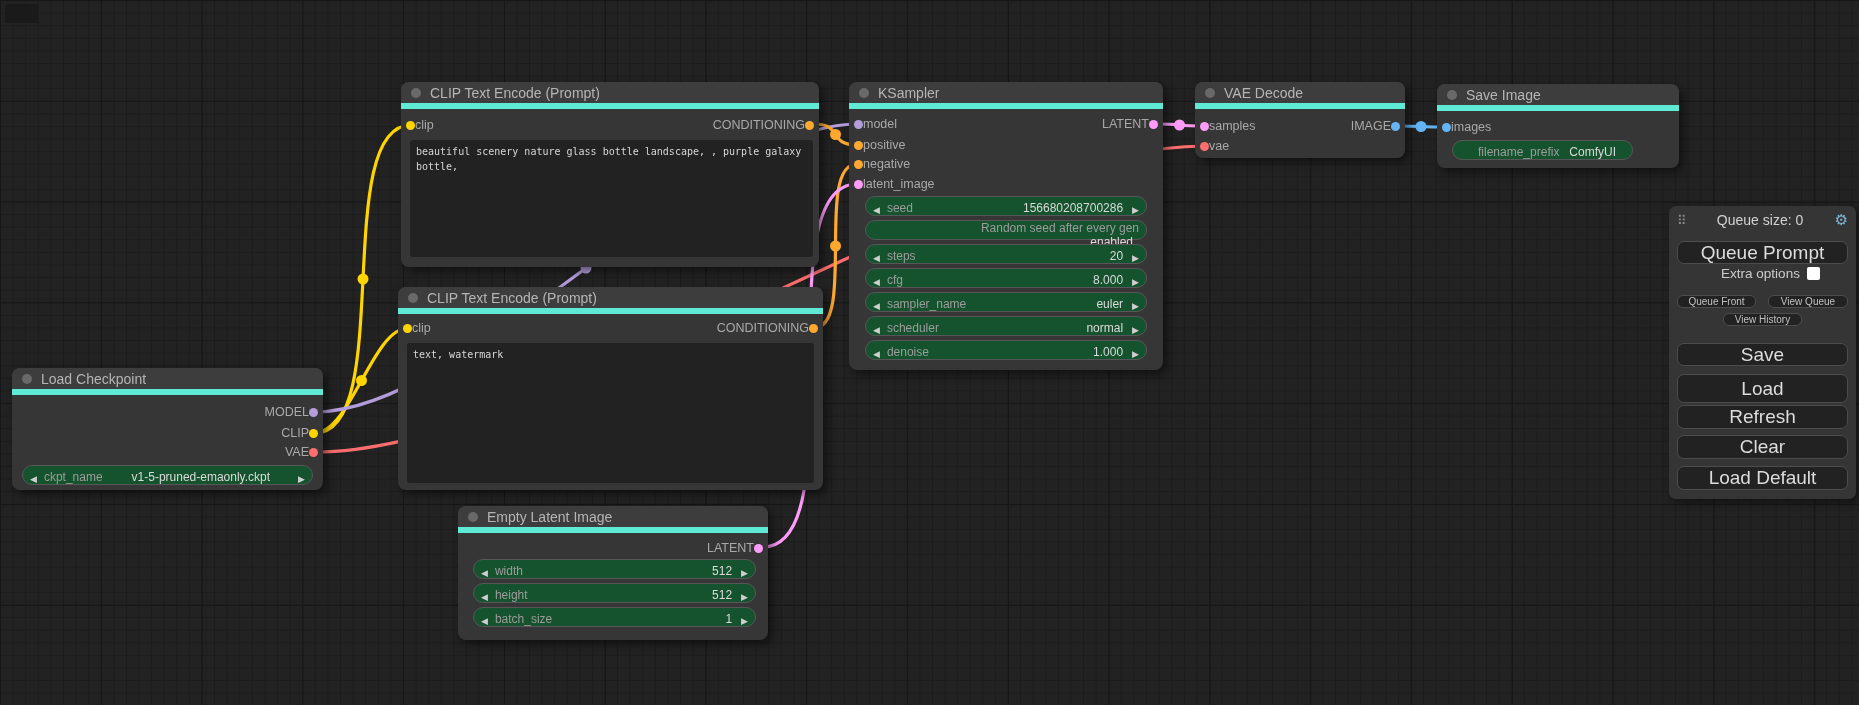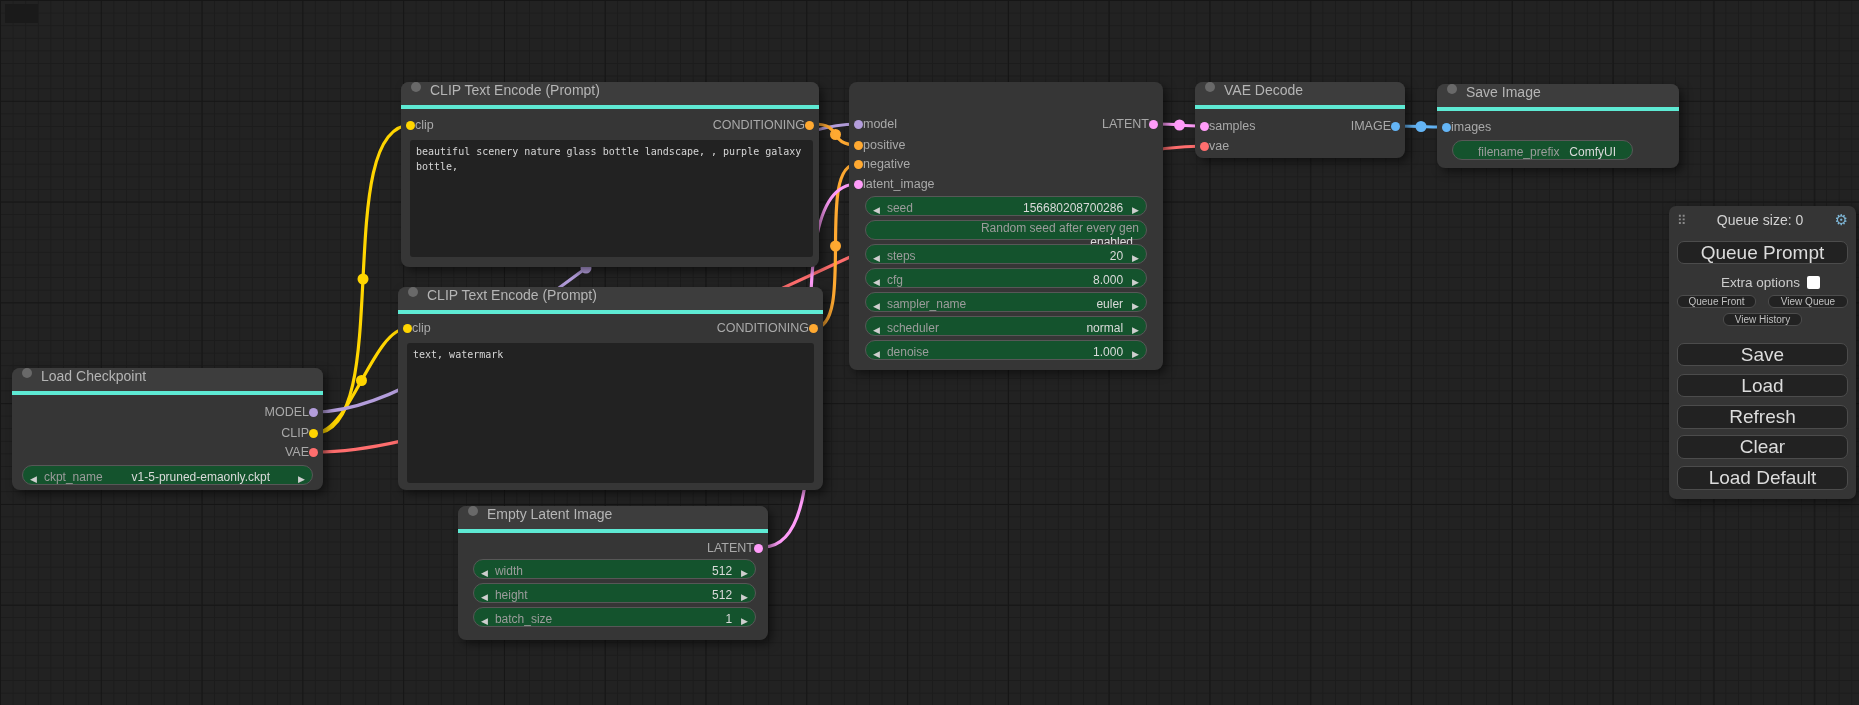--- a/index.html
+++ b/index.html
@@ -14,22 +14,22 @@
       linear-gradient(90deg,#1c1c1c 1px, transparent 1px);
     background-size:100.8px 100.8px,100.8px 100.8px,12.6px 12.6px,12.6px 12.6px;
   }
   #wires{position:absolute;left:0;top:0;z-index:1;}
   .node{
     position:absolute;background:#363636;border-radius:8px;z-index:2;
     box-shadow:4px 4px 10px rgba(0,0,0,.5);
   }
   .node-title{
     height:27px;background:#3d3d3d;border-radius:8px 8px 0 0;
-    display:flex;align-items:flex-start;padding:0 10px;
-    color:#b5b5b5;font-size:14px;border-bottom:4px solid #5eead4;box-sizing:border-box;
+    display:flex;align-items:center;padding:0 10px;
+    color:#b5b5b5;font-size:14px;border-bottom:6px solid #5eead4;box-sizing:border-box;
   }
   .title-dot{width:10px;height:10px;border-radius:50%;background:#696969;margin-right:9px;flex:0 0 auto;}
   .slot{position:absolute;display:flex;align-items:center;gap:0;height:18px;font-size:12.5px;color:#a9a9a9;z-index:3;}
   .slot.in{left:5px;}
   .slot.out{right:5px;}
   .dot{width:9px;height:9px;border-radius:50%;flex:0 0 auto;}
   .textarea{
     position:absolute;background:#222;color:#d6d6d6;border-radius:3px;
     font-family:"DejaVu Sans Mono",monospace;font-size:10px;line-height:1.45;
     padding:5px 6px;box-sizing:border-box;white-space:pre-wrap;overflow:hidden;
@@ -169,20 +169,24 @@
     </div>
     <div class="widget" style="top:101px;left:15px;width:283px;">
       <span class="arrow">◀</span>
       <span class="wlabel">batch_size</span>
       <span class="wvalue">1</span>
       <span class="arrow">▶</span>
     </div>
   </div>
 
   <div class="node" style="left:849px;top:82px;width:314px;height:288px;">
+    <div class="node-title">
+      <span class="title-dot"></span>
+      <span>KSampler</span>
+    </div>
     <div class="slot in" style="top:33px;">
       <span class="dot" style="background: rgb(179, 157, 219);"></span>
       <span>model</span>
     </div>
     <div class="slot out" style="top:33px;">
       <span>LATENT</span>
       <span class="dot" style="background: rgb(255, 156, 249);"></span>
     </div>
     <div class="slot in" style="top:54px;">
       <span class="dot" style="background: rgb(255, 169, 49);"></span>
@@ -273,26 +277,26 @@
     </div>
   </div>
 
   <div id="queue-panel">
     <div class="qp-header">
       <span class="drag-handle">⠿</span>
       <span class="qp-title">Queue size: 0</span>
       <span class="gear" style="color: rgb(126, 182, 214);">⚙</span>
     </div>
     <div class="qp-btn big" style="top:35px;height:23px;">Queue Prompt</div>
-    <div class="extra-row" style="top:69px;height:15px;padding-left:16px;">
+    <div class="extra-row" style="top:60px;height:15px;padding-left:16px;">
       <span>Extra options</span>
       <span class="checkbox"></span>
     </div>
     <div class="qp-btn small" style="top:89px;left:8px;width:79px;height:13px;">Queue Front</div>
     <div class="qp-btn small" style="top:89px;left:99px;width:80px;height:13px;">View Queue</div>
     <div class="qp-btn small" style="top:107px;left:54px;width:79px;height:13px;">View History</div>
     <div class="qp-btn big" style="top:137px;height:23px;">Save</div>
-    <div class="qp-btn big" style="top:168px;height:23px;">Load</div>
+    <div class="qp-btn big" style="top:168px;height:29px;">Load</div>
     <div class="qp-btn big" style="top:199px;height:24px;">Refresh</div>
     <div class="qp-btn big" style="top:229px;height:24px;">Clear</div>
     <div class="qp-btn big" style="top:260px;height:24px;">Load Default</div>
   </div>
 </div>
 
 </body></html>

